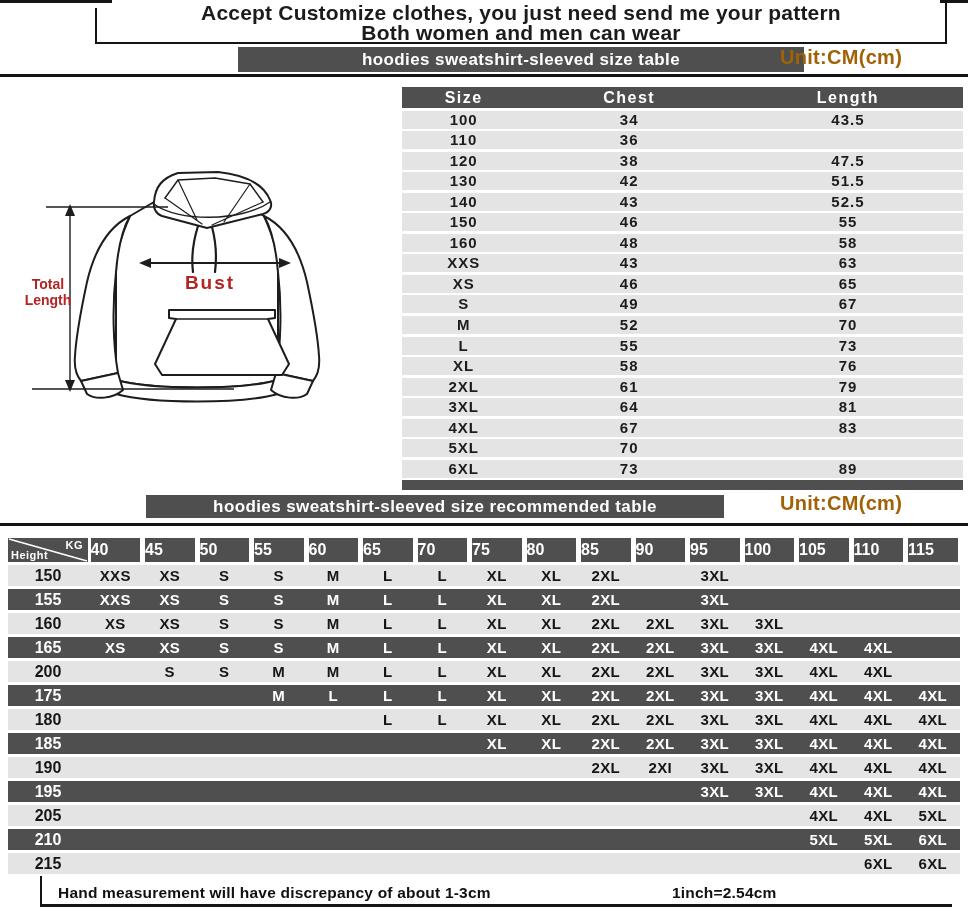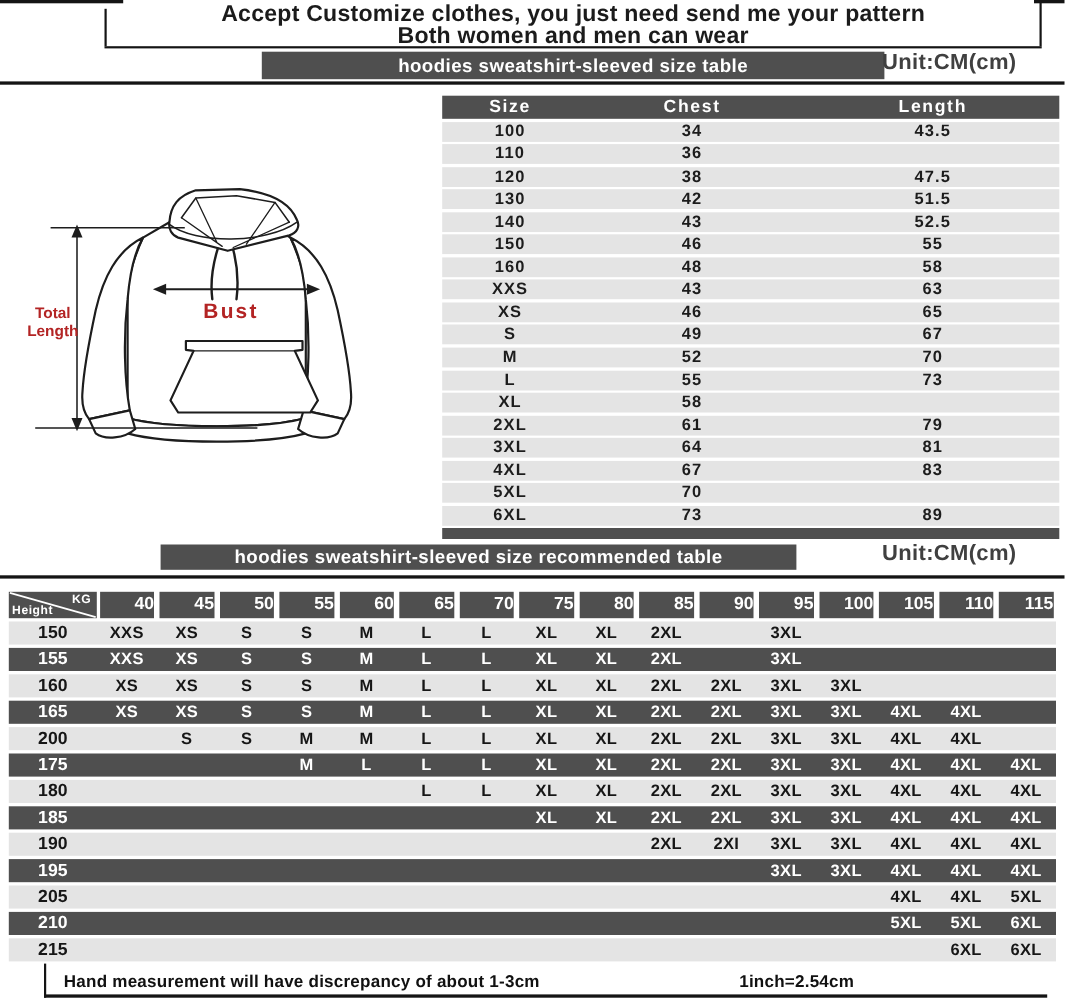--- a/index.html
+++ b/index.html
@@ -13,40 +13,40 @@
   .frag-tl{left:0;width:112px}
   .frag-tr{left:940px;width:28px}
   .bracket-left{position:absolute;left:95px;top:8px;width:2px;height:34px;background:var(--ink)}
   .bracket-bottom{position:absolute;left:95px;top:42px;width:852px;height:2px;background:var(--ink)}
   .bracket-right{position:absolute;left:945px;top:2px;width:2px;height:40px;background:var(--ink)}
   .hdr-text{position:absolute;left:95px;top:3px;width:852px;text-align:center;font-size:21px;line-height:19.5px;letter-spacing:.2px;color:#1b1b1b}
 
   .bar{position:absolute;background:var(--dark);color:#fff;text-align:center;letter-spacing:.4px;font-size:17px}
   .bar1{left:238px;top:47px;width:566px;height:25px;line-height:25px}
   .bar2{left:146px;top:495px;width:578px;height:23px;line-height:23px}
-  .unit{position:absolute;font-size:20px;text-align:center;letter-spacing:.3px;color:#404040}
+  .unit{position:absolute;font-size:20px;text-align:left;letter-spacing:.3px;color:#a16207}
   .unit1{left:780px;top:46px;width:166px}
   .unit2{left:780px;top:492px;width:166px}
   .divider{position:absolute;left:0;width:968px;height:3px;background:var(--ink)}
   .divider1{top:74px}
   .divider2{top:523px}
 
   
   .hoodie{position:absolute;left:2px;top:140px;width:392px;height:308px}
 
   
   .size-table{position:absolute;left:402px;top:87px;width:561px}
   .st-header{display:grid;grid-template-columns:22% 37% 41%;background:var(--dark);color:#fff;height:21px;line-height:21px;font-size:16px;letter-spacing:1.5px;text-align:center}
   .st-row{display:grid;grid-template-columns:22% 37% 41%;background:var(--light);height:18px;line-height:18px;margin-top:2.55px;text-align:center;font-size:15px;letter-spacing:1px;color:#1c1c1c}
   .st-footer-bar{height:10px;background:var(--dark);margin-top:2.5px}
 
   
   .matrix{position:absolute;left:8px;top:538px;width:952px}
   .mx-header{display:grid;grid-template-columns:80px repeat(16,1fr);height:24px}
-  .mx-hcell{background:var(--dark);color:#fff;margin:0 2.5px;font-size:16px;line-height:24px;text-align:right}
+  .mx-hcell{background:var(--dark);color:#fff;margin:0 2.5px;font-size:16px;line-height:24px;text-align:left}
   .mx-corner{position:relative;background:var(--dark);color:#fff}
   .corner-diag{position:absolute;left:0;top:0;width:100%;height:100%}
   .corner-diag line{stroke:#fff;stroke-width:1.6}
   .corner-kg{position:absolute;right:5px;top:1px;font-size:11px;letter-spacing:.5px}
   .corner-h{position:absolute;left:3px;bottom:1px;font-size:11px;letter-spacing:.5px}
   .mx-row{display:grid;grid-template-columns:80px repeat(16,1fr);height:21px;line-height:21px;margin-top:3px;text-align:center}
   .mx-light{background:var(--light);color:#161616}
   .mx-dark{background:var(--dark);color:#fff}
   .mx-height{font-size:16px}
   .mx-cell{font-size:15px;letter-spacing:.3px}
@@ -185,20 +185,21 @@
           <div class="st-cell">70</div>
         </div>
         <div class="st-row">
           <div class="st-cell">L</div>
           <div class="st-cell">55</div>
           <div class="st-cell">73</div>
         </div>
         <div class="st-row">
           <div class="st-cell">XL</div>
           <div class="st-cell">58</div>
+          <div class="st-cell">76</div>
         </div>
         <div class="st-row">
           <div class="st-cell">2XL</div>
           <div class="st-cell">61</div>
           <div class="st-cell">79</div>
         </div>
         <div class="st-row">
           <div class="st-cell">3XL</div>
           <div class="st-cell">64</div>
           <div class="st-cell">81</div>

